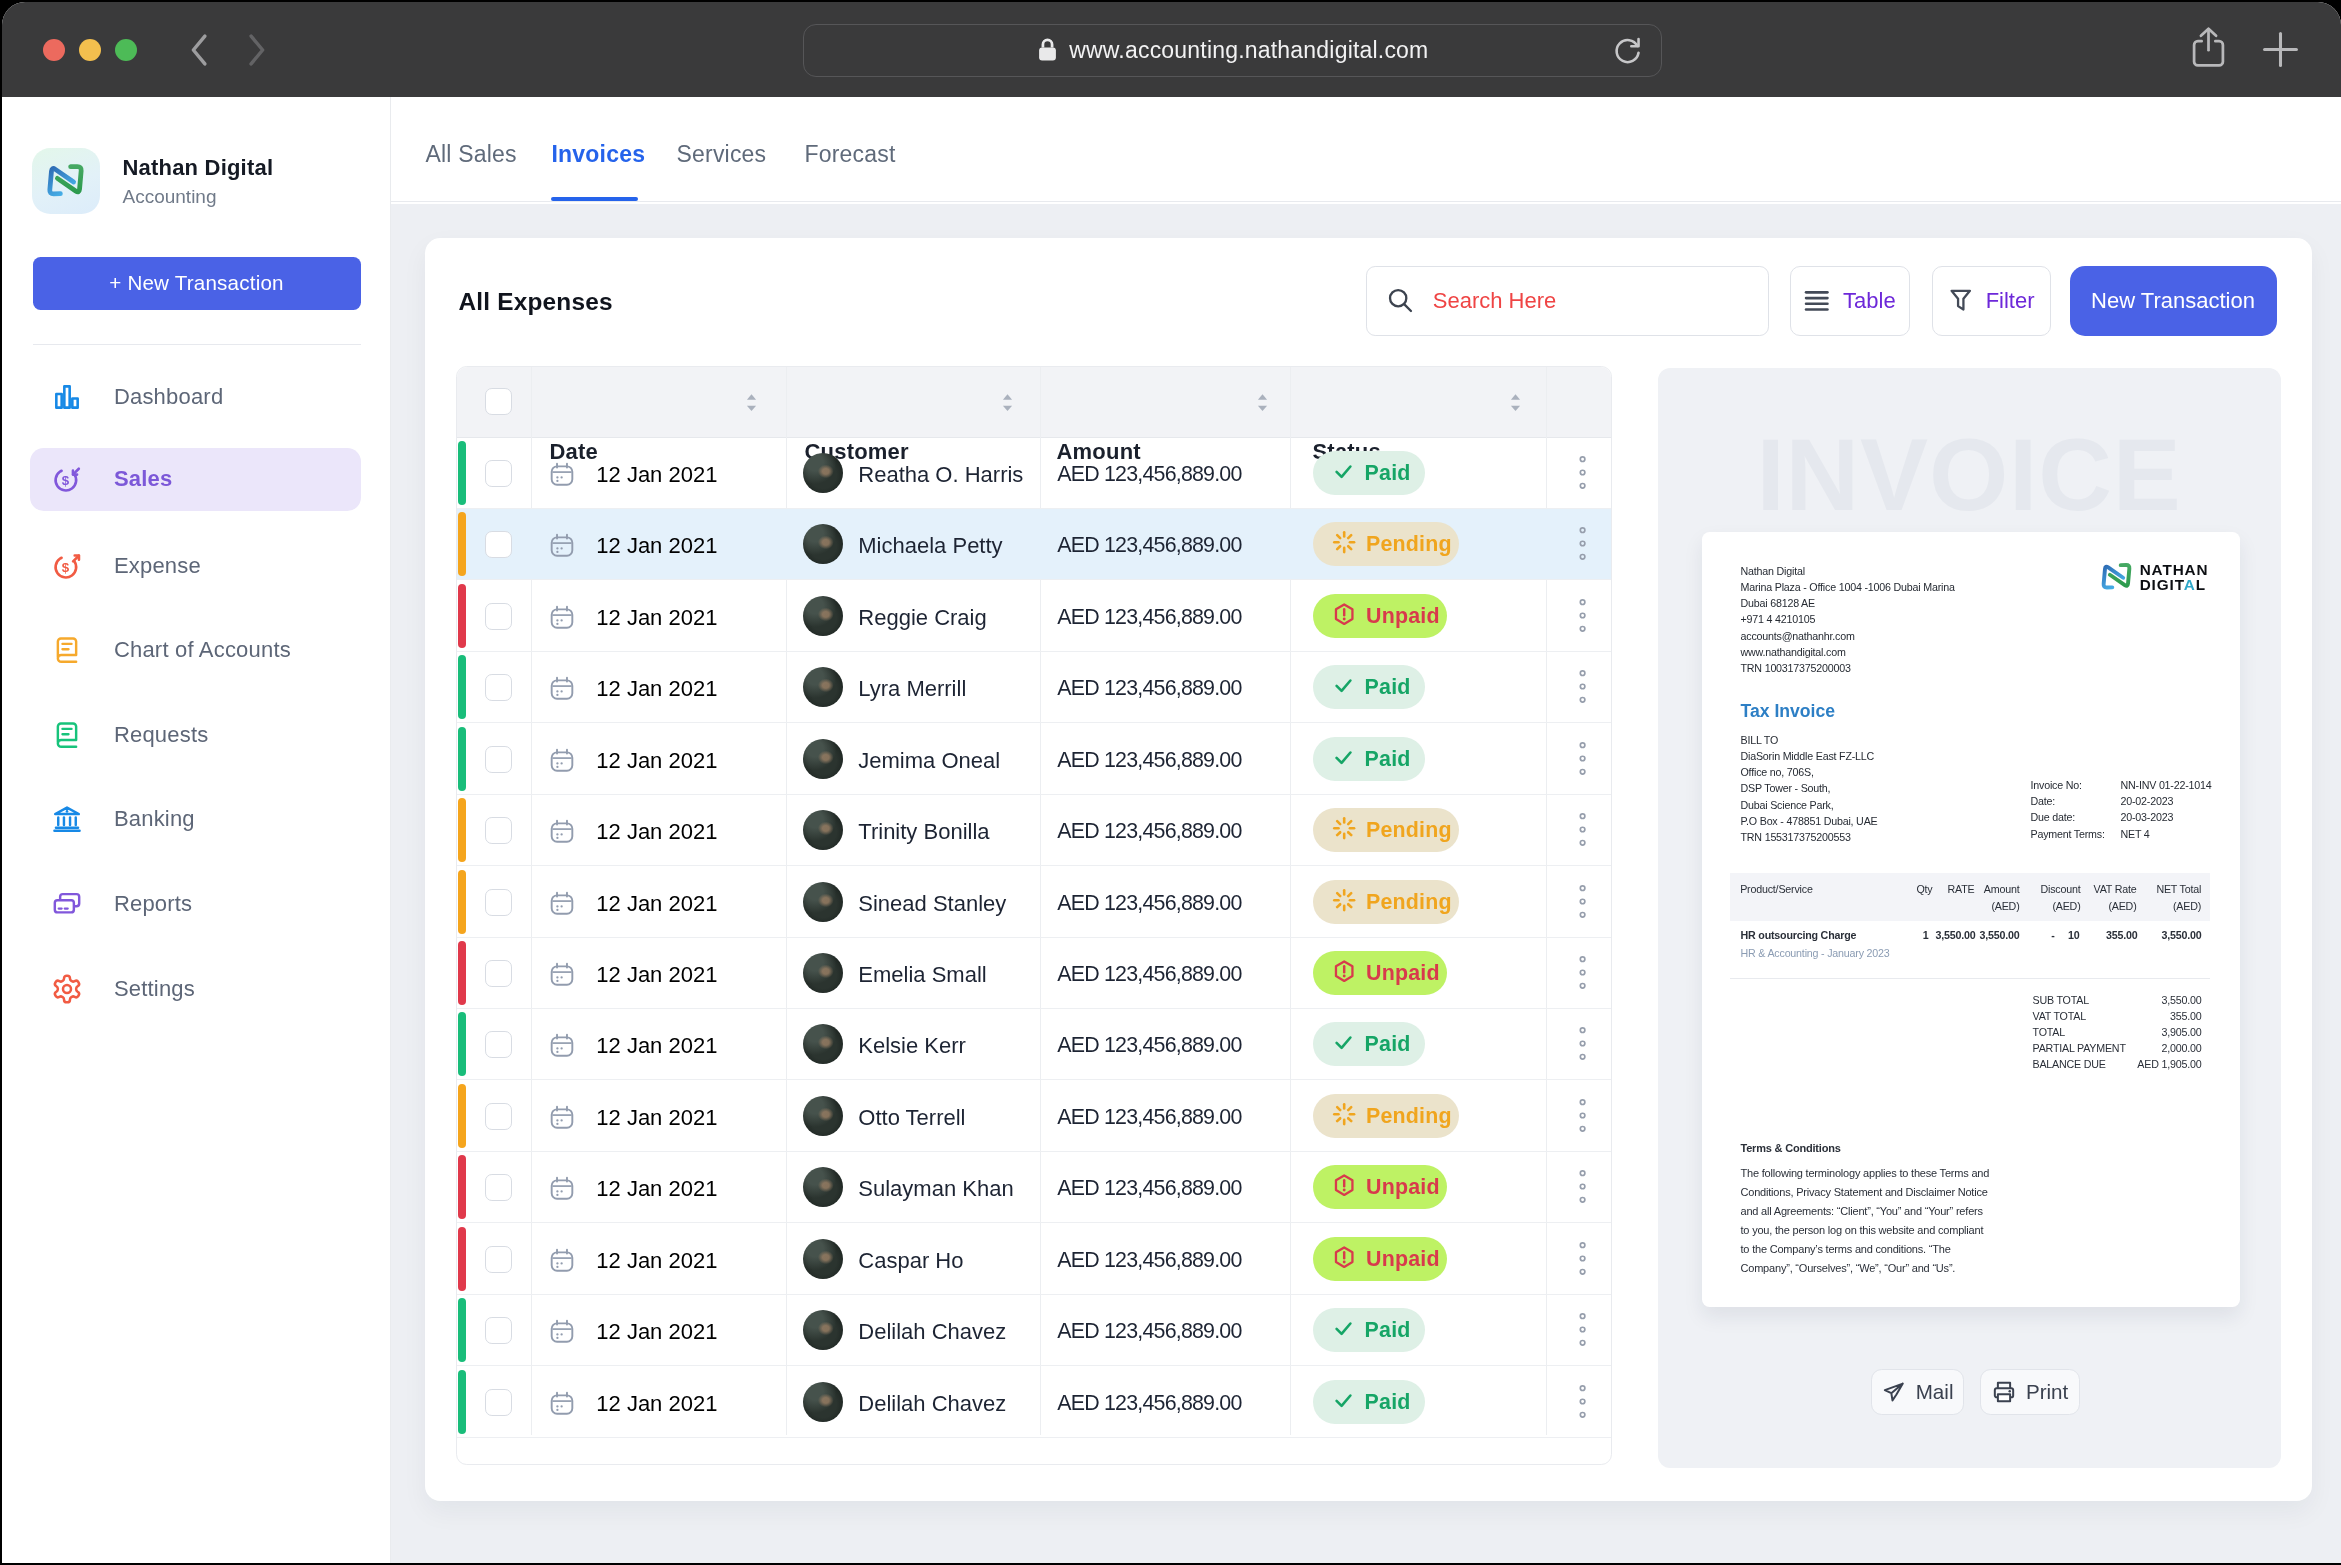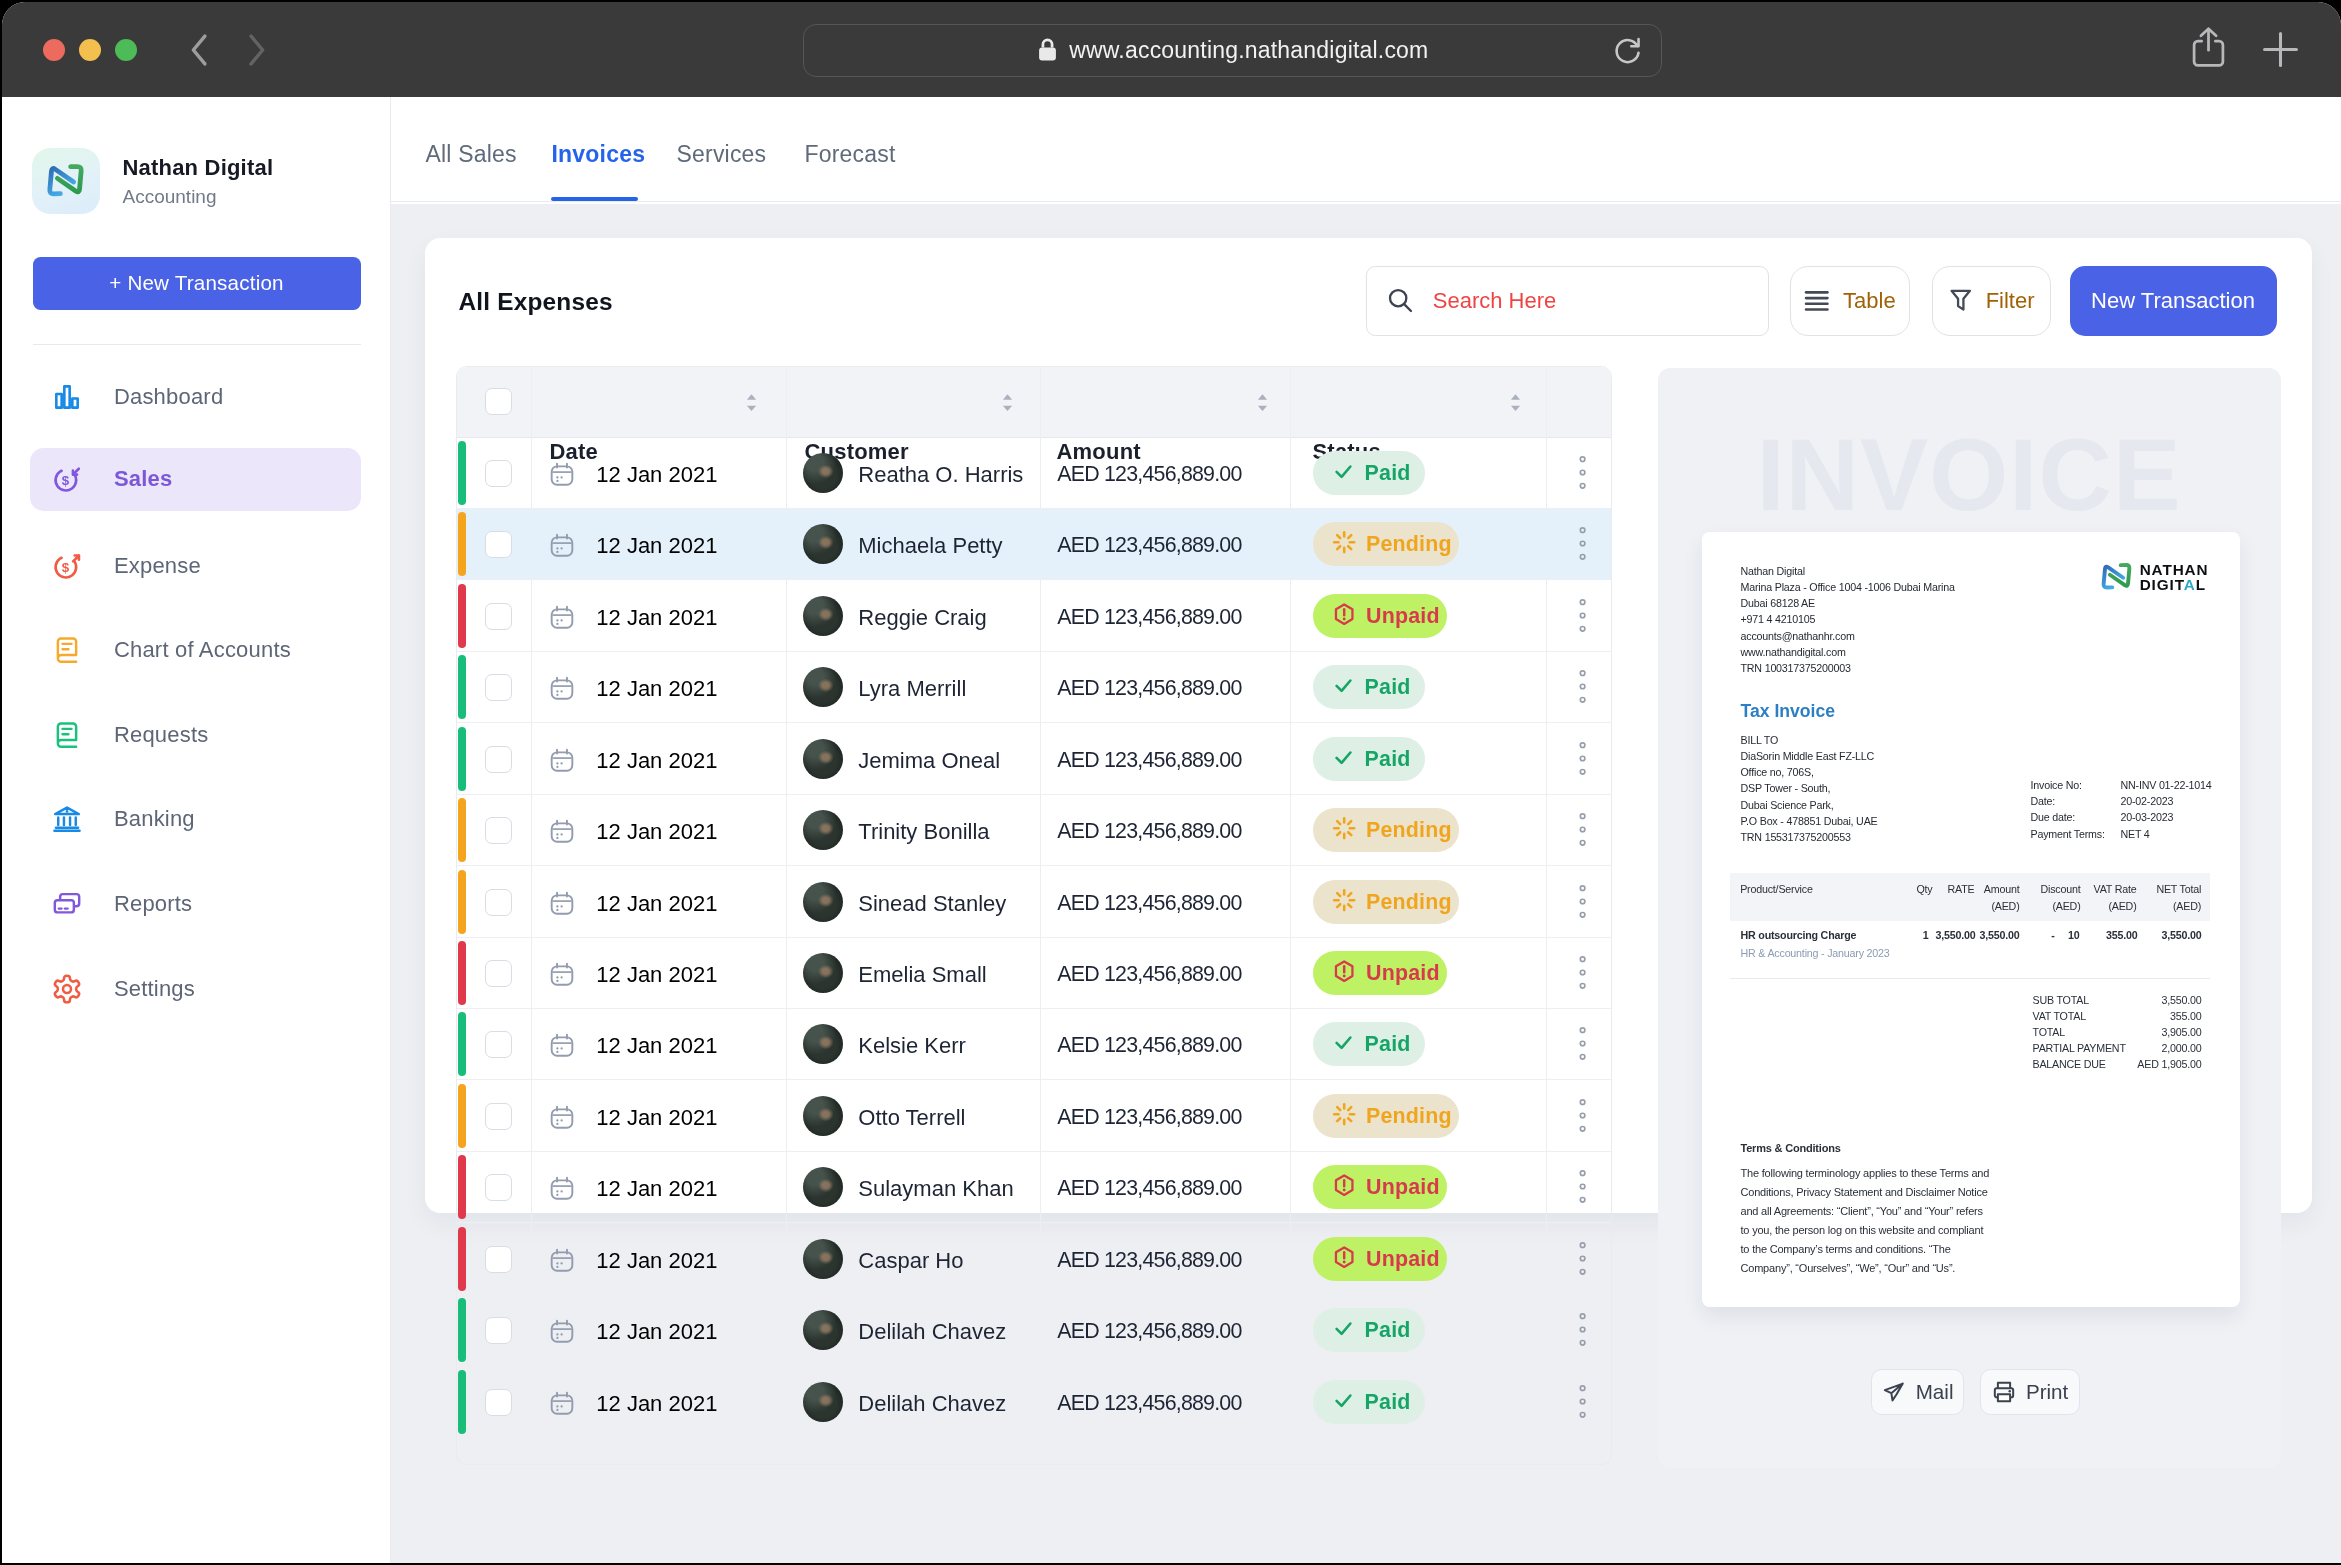--- a/index.html
+++ b/index.html
@@ -23,25 +23,25 @@
 .mi .lb{margin-left:31px;font-size:22px;color:#5d6677;letter-spacing:0.2px;}
 .mi.sel{background:#ebe6fa;border-radius:13.7px;}
 .mi.sel .lb{color:#7c58d8;font-weight:bold;}
 
 #tabbar{position:absolute;left:389px;top:95px;width:1950px;height:105px;background:#fff;border-bottom:1.5px solid #e8eaee;}
 .tab{position:absolute;top:44px;font-size:23px;color:#5f6a7a;letter-spacing:0.2px;}
 #tab-inv{color:#2563eb;font-weight:bold;}
 #tabu{position:absolute;left:160px;top:100px;width:87px;height:4.6px;background:#2563eb;border-radius:2.3px;}
 
 #main{position:absolute;left:389px;top:202px;width:1950px;height:1360px;background:#edeff3;}
-#card{position:absolute;left:34px;top:34px;width:1887px;height:975px;background:#fff;border-radius:15.3px;box-shadow:0 10.7px 26px rgba(25,35,60,.05);}
+#card{position:absolute;left:34px;top:34px;width:1887px;height:1263px;background:#fff;border-radius:15.3px;box-shadow:0 10.7px 26px rgba(25,35,60,.05);}
 #ttl{position:absolute;left:34px;top:50px;font-size:24.4px;font-weight:bold;color:#10141d;letter-spacing:0.2px;}
 #search{position:absolute;left:941px;top:28px;width:403px;height:70px;border:1.5px solid #dfe2e8;border-radius:9.2px;display:flex;align-items:center;}
 #search .ph{color:#ef4444;font-size:22px;margin-left:17px;}
-.hbtn{position:absolute;top:28px;height:70px;border:1.5px solid #dfe2e8;border-radius:18px;display:flex;align-items:center;justify-content:center;color:#a16207;font-size:22px;}
+.hbtn{position:absolute;top:28px;height:70px;border:1.5px solid #dfe2e8;border-radius:10px;display:flex;align-items:center;justify-content:center;color:#6d28d9;font-size:22px;}
 #btn-table{left:1365px;width:120px;}
 #btn-filter{left:1507px;width:119px;}
 #btn-new{left:1645px;width:207px;background:#4a62e6;border:none;color:#fff;border-radius:15px;}
 
 #tbl{position:absolute;left:31px;top:128px;width:1156px;height:1099px;border:0.8px solid #e9ebef;border-radius:10.7px;}
 #thead{position:absolute;left:0;top:0;width:100%;height:71px;background:#f2f3f6;border-radius:10px 10px 0 0;border-bottom:0.8px solid #e6e8ec;}
 .hlbl{position:absolute;top:24px;font-size:22px;font-weight:bold;color:#1a202c;letter-spacing:0.2px;margin-top:48px;}
 .vline{position:absolute;top:0;bottom:29px;width:0.8px;background:#eceef1;}
 .sort{position:absolute;top:25px;}
 .row{position:absolute;left:0.8px;width:1154px;height:71px;}

